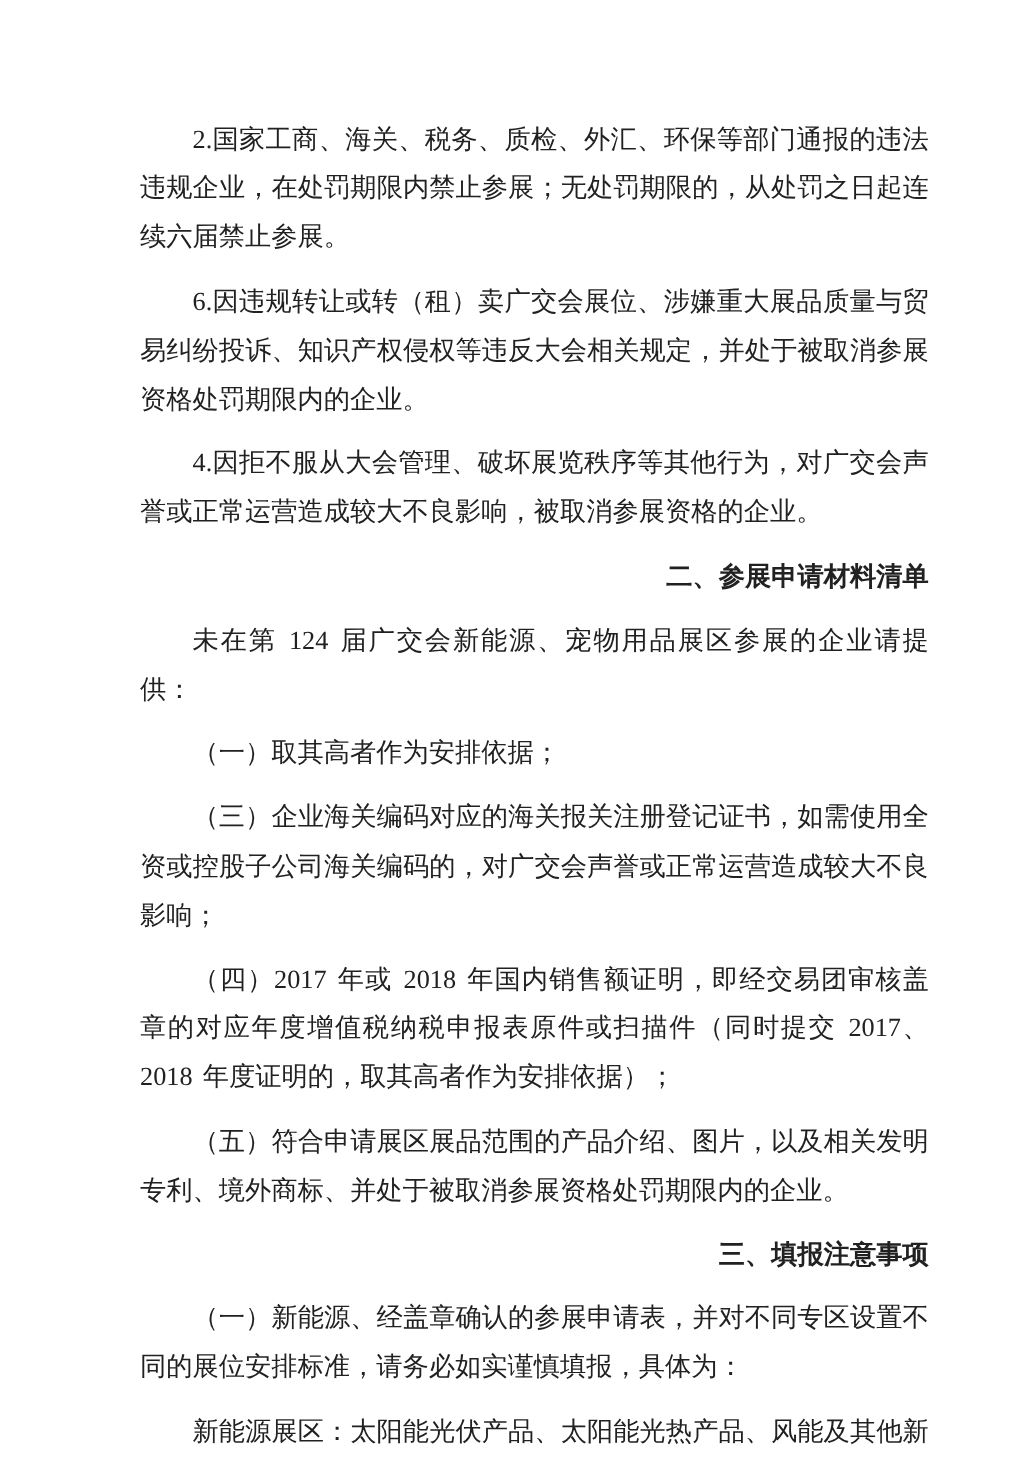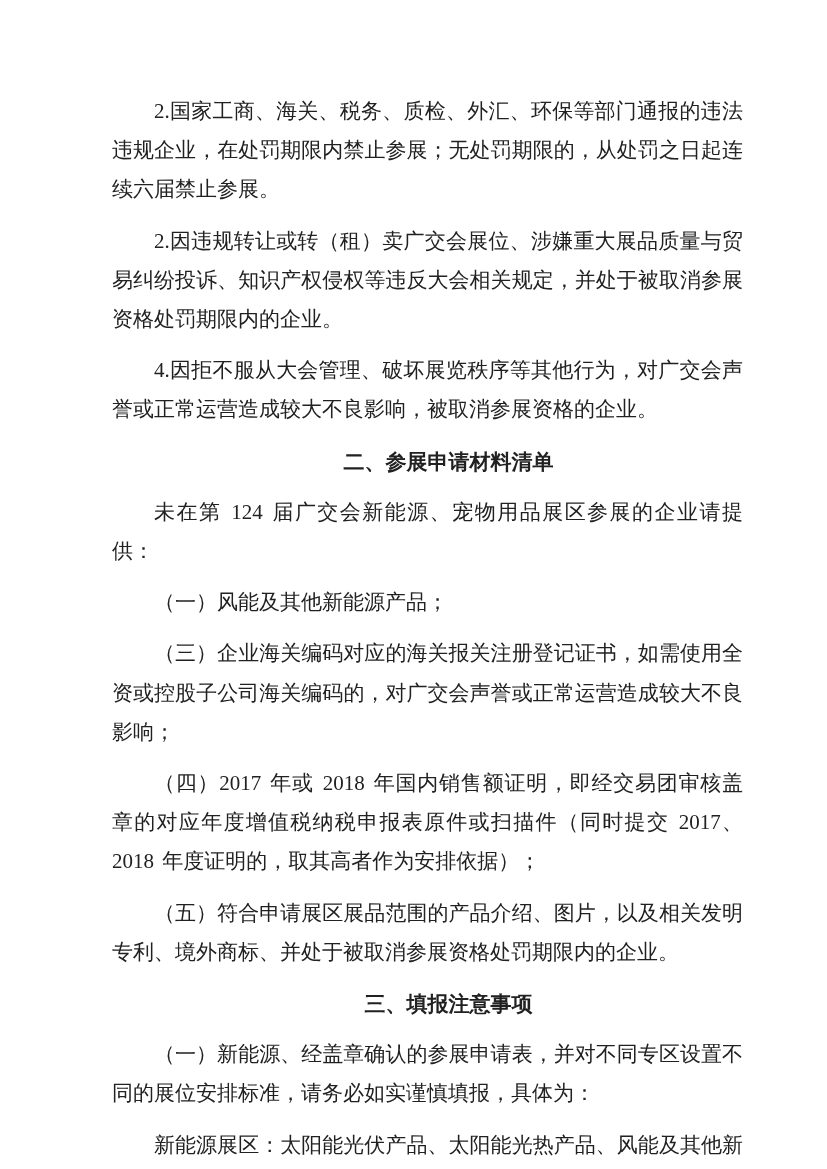--- a/index.html
+++ b/index.html
@@ -32,34 +32,34 @@
     letter-spacing: 0;
   }
   .para.body {
     font-family: "Liberation Serif", "DejaVu Serif", serif;
     text-align: justify;
     text-justify: inter-character;
   }
   .para.heading {
     font-family: "Liberation Sans", "DejaVu Sans", sans-serif;
     font-weight: 700;
-    text-align: center;
+    text-align: right;
   }
 </style>
 </head>
 <body>
 
 <div class="page">
   <div class="doc-body">
       <p class="para body">2.国家工商、海关、税务、质检、外汇、环保等部门通报的违法违规企业，在处罚期限内禁止参展；无处罚期限的，从处罚之日起连续六届禁止参展。</p>
-      <p class="para body">2.因违规转让或转（租）卖广交会展位、涉嫌重大展品质量与贸易纠纷投诉、知识产权侵权等违反大会相关规定，并处于被取消参展资格处罚期限内的企业。</p>
+      <p class="para body">6.因违规转让或转（租）卖广交会展位、涉嫌重大展品质量与贸易纠纷投诉、知识产权侵权等违反大会相关规定，并处于被取消参展资格处罚期限内的企业。</p>
       <p class="para body">4.因拒不服从大会管理、破坏展览秩序等其他行为，对广交会声誉或正常运营造成较大不良影响，被取消参展资格的企业。</p>
       <p class="para heading">二、参展申请材料清单</p>
       <p class="para body">未在第 124 届广交会新能源、宠物用品展区参展的企业请提供：</p>
-      <p class="para body">（一）风能及其他新能源产品；</p>
+      <p class="para body">（一）取其高者作为安排依据；</p>
       <p class="para body">（三）企业海关编码对应的海关报关注册登记证书，如需使用全资或控股子公司海关编码的，对广交会声誉或正常运营造成较大不良影响；</p>
       <p class="para body">（四）2017 年或 2018 年国内销售额证明，即经交易团审核盖章的对应年度增值税纳税申报表原件或扫描件（同时提交 2017、2018 年度证明的，取其高者作为安排依据）；</p>
       <p class="para body">（五）符合申请展区展品范围的产品介绍、图片，以及相关发明专利、境外商标、并处于被取消参展资格处罚期限内的企业。</p>
       <p class="para heading">三、填报注意事项</p>
       <p class="para body">（一）新能源、经盖章确认的参展申请表，并对不同专区设置不同的展位安排标准，请务必如实谨慎填报，具体为：</p>
       <p class="para body">新能源展区：太阳能光伏产品、太阳能光热产品、风能及其他新能源产品；</p>
     </div>
 </div>
 
 </body></html>

